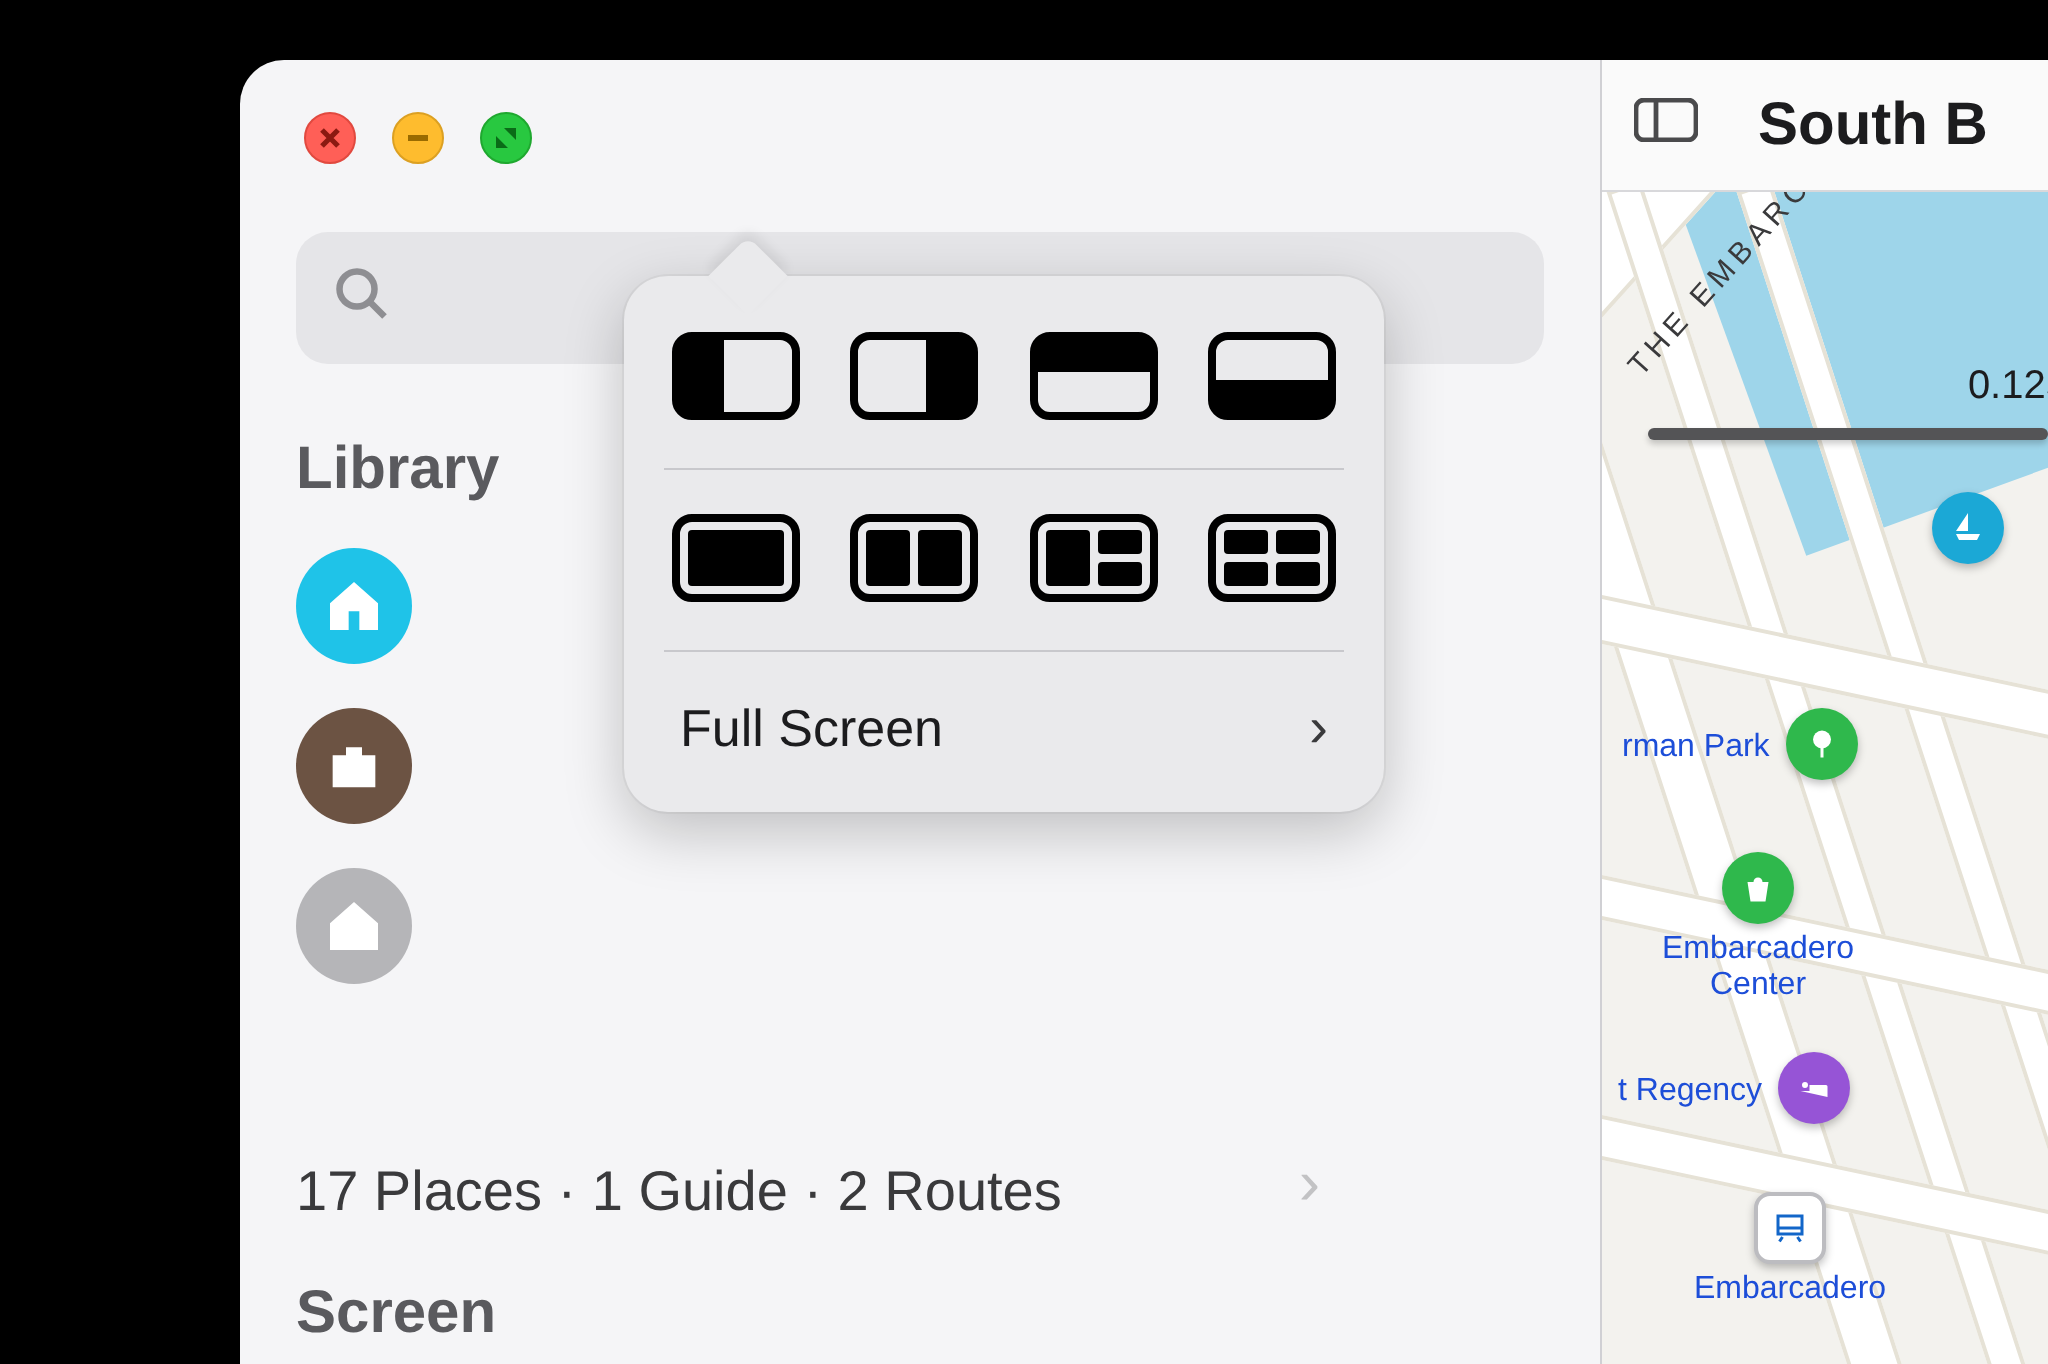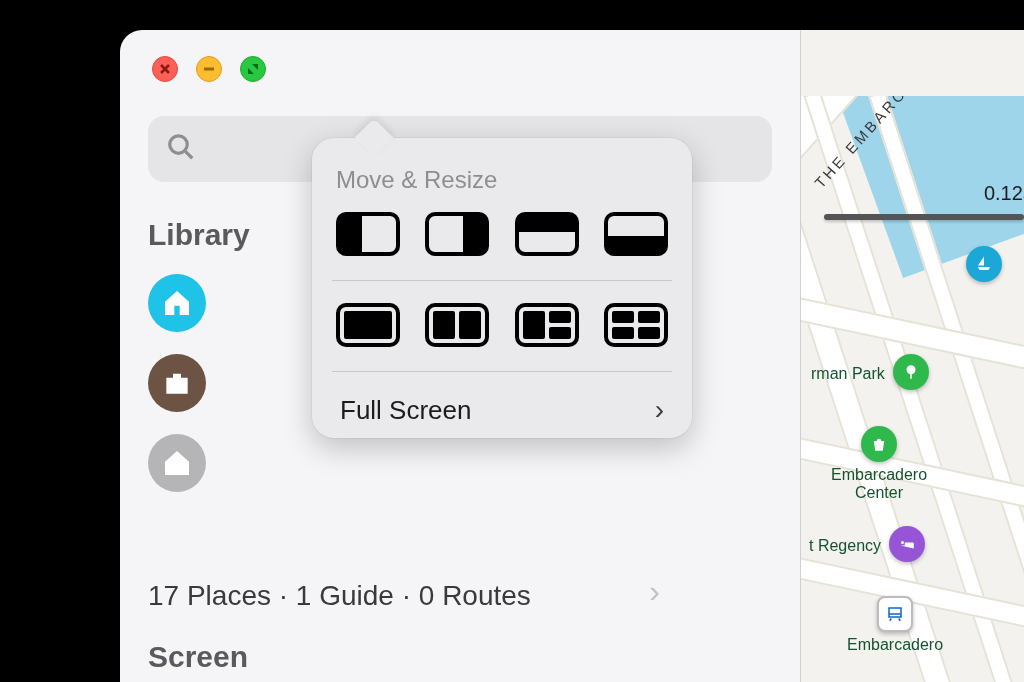--- a/index.html
+++ b/index.html
@@ -157,21 +157,21 @@
     font-size:20px; color:#1c1c1e;
   }
   .scale-bar {
     position:absolute; top:118px; right:0;
     width:200px; height:6px; background:#545456; border-radius:3px;
     box-shadow:0 2px 3px rgba(0,0,0,.2);
   }
   .poi {
     position:absolute;
     display:flex; flex-direction:column; align-items:center;
-    font-size:16px; color:#14532d; text-align:center;
+    font-size:16px; color:#1d4ed8; text-align:center;
     white-space:nowrap;
   }
   .poi .pin {
     width:36px; height:36px; border-radius:50%;
     display:flex; align-items:center; justify-content:center;
     margin-bottom:4px;
     box-shadow:0 2px 4px rgba(0,0,0,.25);
   }
   .pin.marina { background:#1ba8d6;}
   .pin.park   { background:#2fb84c;}
@@ -229,21 +229,21 @@
   .fa-2col span { flex:1; background:#000; border-radius:2px;}
   .fa-3 { padding:4px; display:flex; gap:4px;}
   .fa-3 .l { flex:1; background:#000; border-radius:2px;}
   .fa-3 .r { flex:1; display:flex; flex-direction:column; gap:4px;}
   .fa-3 .r span { flex:1; background:#000; border-radius:2px;}
   .fa-4 { padding:4px; display:grid; grid-template:1fr 1fr/1fr 1fr; gap:4px;}
   .fa-4 span { background:#000; border-radius:2px;}
   .pop-divider { height:1px; background:#c8c8cc; margin:0 -4px 22px -4px;}
   .pop-fullscreen-row {
     display:flex; justify-content:space-between; align-items:center;
-    padding: 0 4px 12px 4px;
+    padding: 0 4px 26px 4px;
     font-size:26px; color:#1c1c1e;
     cursor:pointer;
   }
   .pop-fullscreen-row .chev { font-size:28px; color:#3a3a3c;}
 </style>
 </head>
 <body>
 
 <div class="app-window">
 
@@ -293,28 +293,27 @@
       </div>
     </div>
     <div class="lib-item">
       <div class="lib-icon alt">
         <svg viewBox="0 0 24 24">
             <path d="M3 11 L12 3 L21 11 V21 H3 Z M7 15 H9 M15 15 H17 M11 21 V15 H13 V21"></path>
           </svg>
       </div>
     </div>
 
-    <div class="summary-line">17 Places · 1 Guide · 0 Routes</div>
+    <div class="summary-line">17 Places · 1 Guide · 2 Routes</div>
     <div class="summary-chevron">›</div>
 
     <div class="recents-label">Screen</div>
 
     <div class="popover">
 
-      <div class="pop-section-label">Move &amp; Resize</div>
       <div class="pop-row">
         <div class="pop-btn mv-left"></div>
         <div class="pop-btn mv-right"></div>
         <div class="pop-btn mv-top"></div>
         <div class="pop-btn mv-bottom"></div>
       </div>
 
       <div class="pop-divider"></div>
 
       <div class="pop-row">
@@ -341,20 +340,29 @@
       <div class="pop-divider"></div>
 
       <div class="pop-fullscreen-row">
         <span>Full Screen</span>
         <span class="chev">›</span>
       </div>
     </div>
   </div>
 
   <div class="map-panel">
+    <div class="map-toolbar">
+      <span class="sidebar-toggle">
+        <svg viewBox="0 0 32 22">
+            <rect x="1" y="1" width="30" height="20" rx="4"></rect>
+            <line x1="11" y1="1" x2="11" y2="21"></line>
+          </svg>
+      </span>
+      <span class="map-title">South B</span>
+    </div>
 
     <div class="map-bg">
       <div class="water"></div>
       <div class="road diag"></div>
       <div class="road v1"></div>
       <div class="road v2"></div>
       <div class="road v3"></div>
       <div class="road h1"></div>
       <div class="road h2"></div>
       <div class="road h3"></div>

